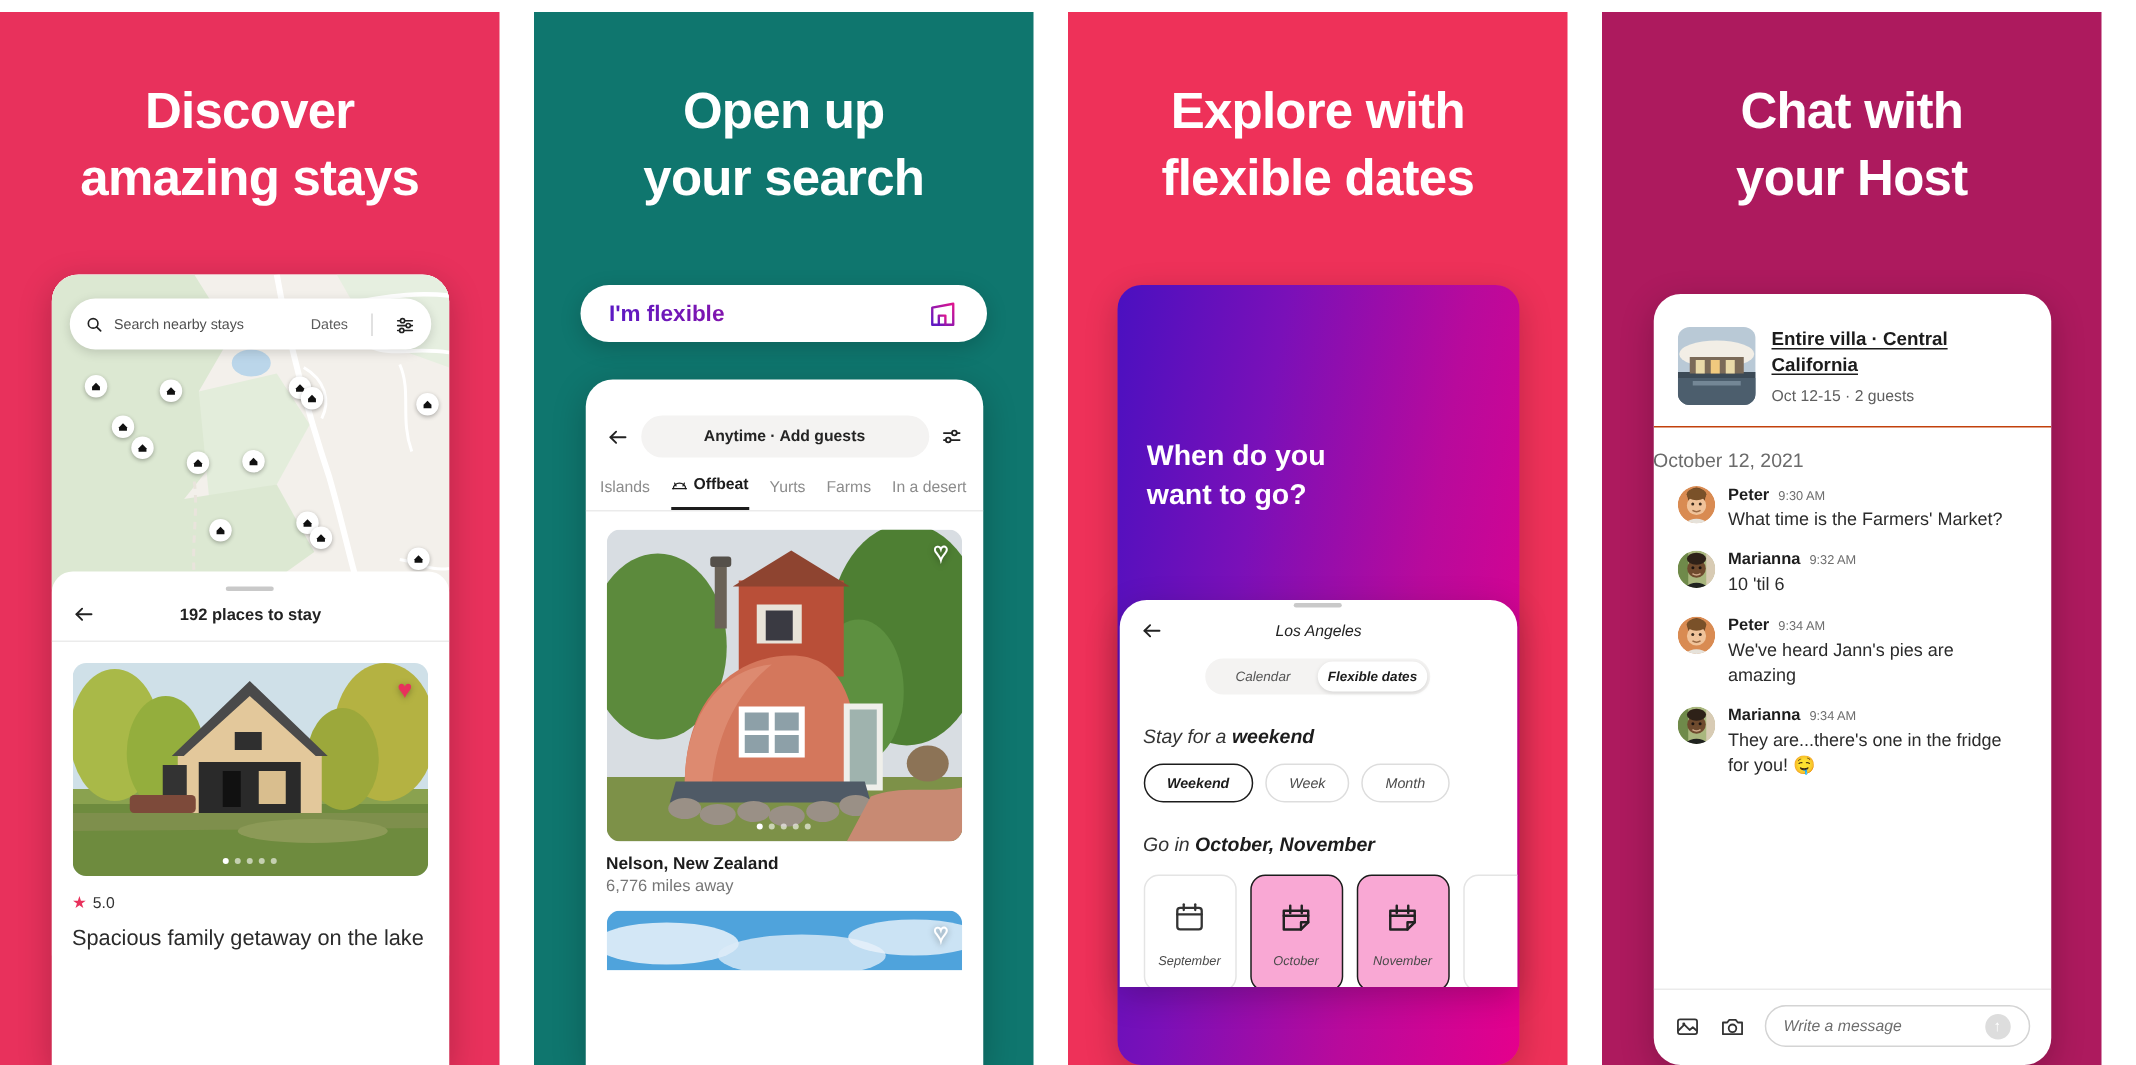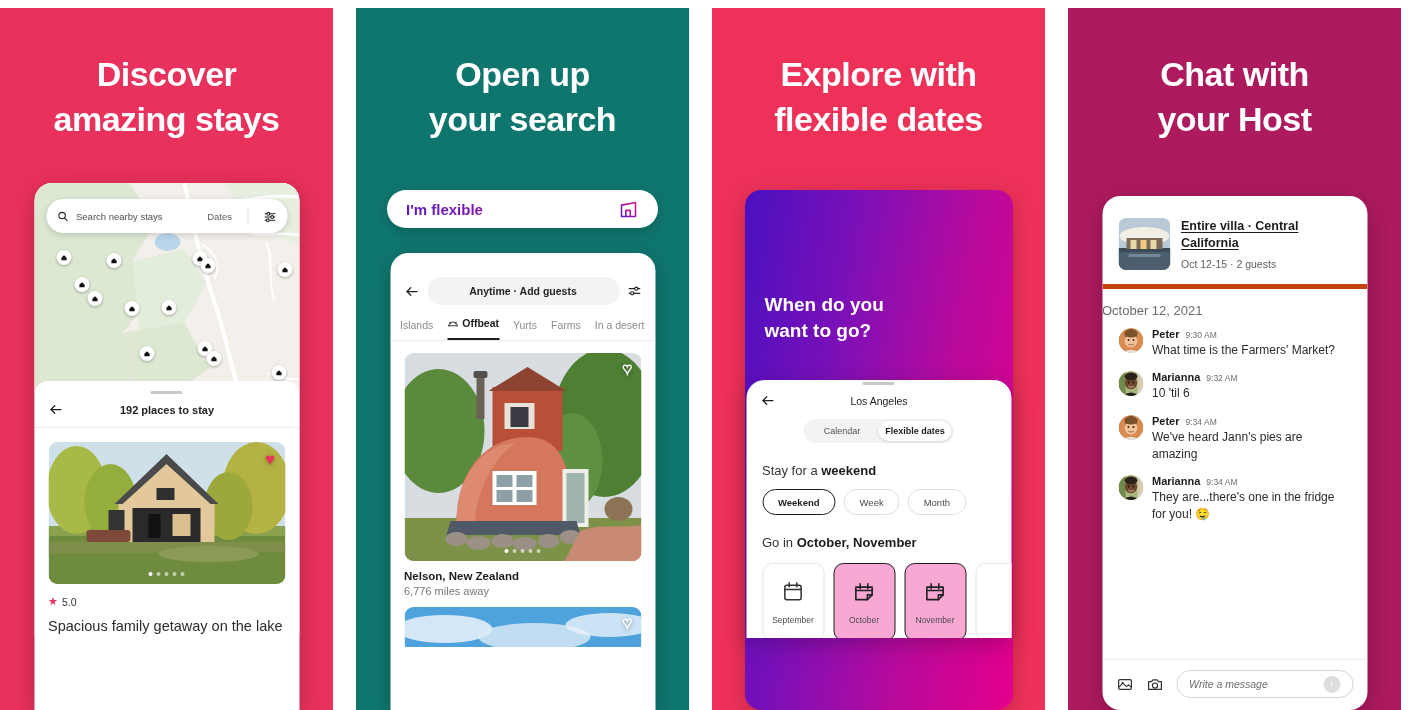--- a/index.html
+++ b/index.html
@@ -95,42 +95,42 @@
   .card2-photo2 { margin-top:10px; position:relative; width:100%; height:40px; border-radius:9px 9px 0 0; overflow:hidden; }
 
   
   .p3 .gradcard {
     position:absolute; left:50%; transform:translateX(-50%); top:182px;
     width:268px; height:520px; border-radius:16px;
     background: linear-gradient(100deg,#4A10C0 0%, #7A10B8 32%, #B80A9C 66%, #E5008C 100%);
     box-shadow: 0 6px 22px rgba(0,0,0,.2);
   }
   .gradcard .q { position:absolute; left:20px; top:102px; color:#fff; font-weight:800; font-size:19px; line-height:1.38; }
-  .p3 .phone { top: 372px; height: 258px; }
+  .p3 .phone { top: 392px; height: 258px; font-style: italic; }
   .topbar3 { display:flex; align-items:center; padding: 0 14px 0; }
   .topbar3 .t { flex:1; text-align:center; font-size:10.5px; color:#222; margin-left:-14px; }
   .seg { margin: 11px auto 0; width: 150px; height:24px; background:#F4F3F2; border-radius:14px;
     display:flex; align-items:center; padding:2px; }
   .seg div { flex:1; text-align:center; font-size:9px; color:#555; line-height:20px; border-radius:12px; }
   .seg div.on { background:#fff; color:#1c1c1c; font-weight:600; box-shadow:0 1px 3px rgba(0,0,0,.13); }
   .sec-l { padding: 0 16px; margin-top: 20px; font-size:13px; color:#333; }
   .sec-l b { color:#1c1c1c; font-weight:700; }
   .chips { display:flex; gap:8px; padding: 0 16px; margin-top:11px; }
   .chip { height:26px; padding:0 15px; border-radius:14px; border:1px solid #dddddd;
     display:flex; align-items:center; font-size:9.5px; color:#4a4a4a; }
   .chip.on { border:1.6px solid #1c1c1c; color:#1c1c1c; font-weight:600; }
   .months { display:flex; gap:9px; padding: 0 16px; margin-top:13px; }
   .mcard { width:62px; height:78px; border-radius:10px; border:1px solid #e4e4e4;
     display:flex; flex-direction:column; align-items:center; justify-content:center; gap:12px; background:#fff; flex:none; }
   .mcard.on { border:1.6px solid #1c1c1c; background:#f9a8d4; }
   .mcard span { font-size:8.5px; color:#4a4a4a; }
 
   
   .p4 .phone { top: 188px; height: 514px; border-radius:18px; display:flex; flex-direction:column; }
-  .chat-head { display:flex; gap:11px; padding: 22px 16px 14px; border-bottom:5px solid #c2410c; }
+  .chat-head { display:flex; gap:11px; padding: 22px 16px 14px; border-bottom:1px solid #c2410c; }
   .thumb { width:52px; height:52px; border-radius:8px; overflow:hidden; flex:none; position:relative; }
   .chat-head .ht { font-size:12.5px; font-weight:700; color:#1c1c1c; line-height:1.38; text-decoration:underline; text-underline-offset:2px; }
   .chat-head .hs { margin-top:5px; font-size:10.5px; color:#5e5e5e; }
   .chat-date { text-align:left; font-size:13px; color:#6b6b6b; padding: 14px 0 10px; }
   .msgs { flex:1; padding: 0 16px; overflow:hidden; }
   .msg { display:flex; gap:9px; margin-bottom: 12px; }
   .av { width:25px; height:25px; border-radius:50%; flex:none; overflow:hidden; position:relative; }
   .mline { display:flex; align-items:baseline; gap:6px;text-align:right; }
   .mname { font-size:11px; font-weight:700; color:#1c1c1c; }
   .mtime { font-size:8.5px; color:#6e6e6e; }

